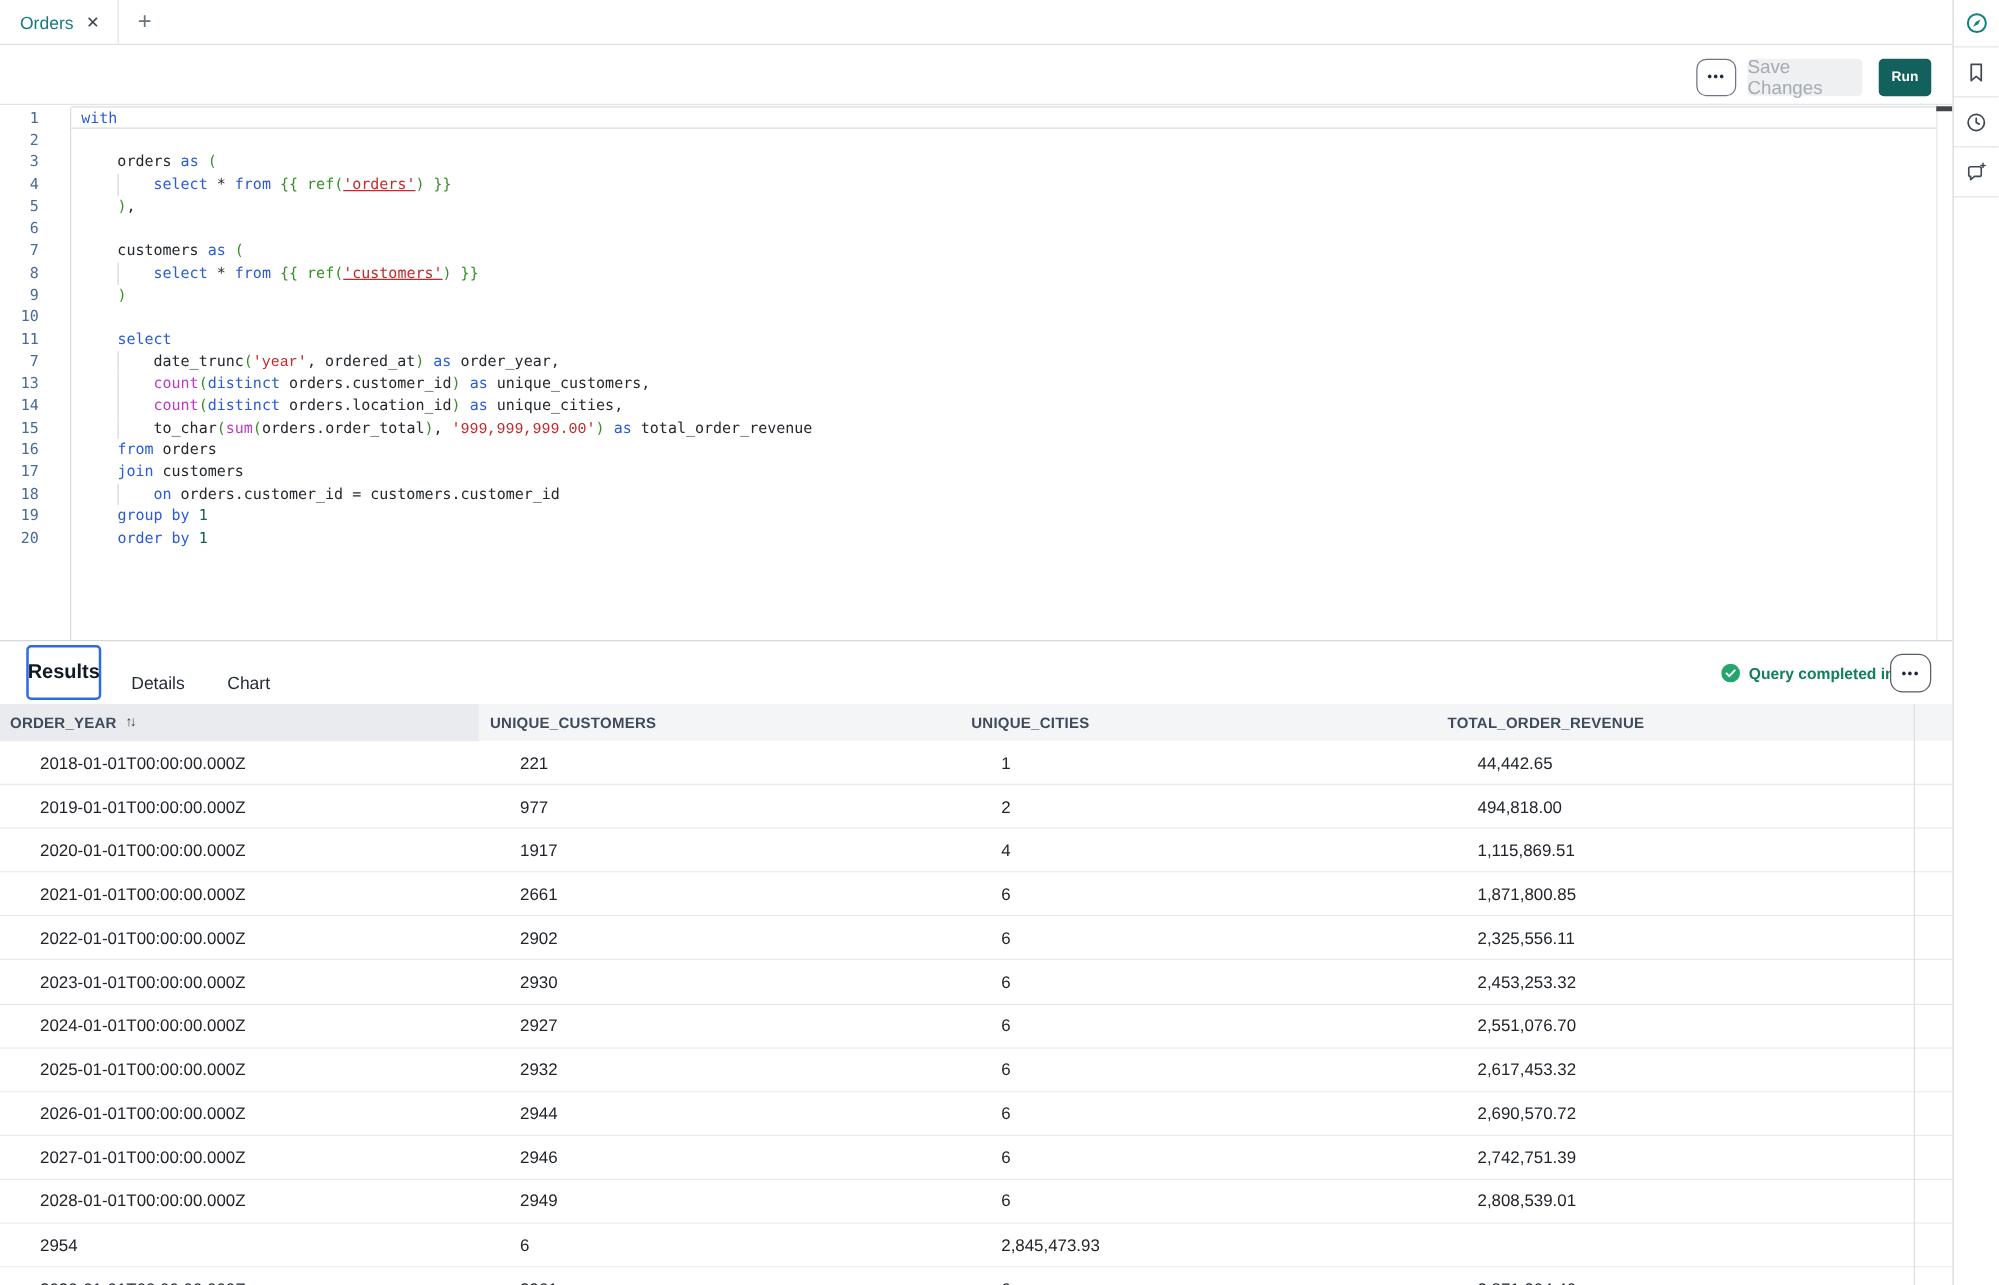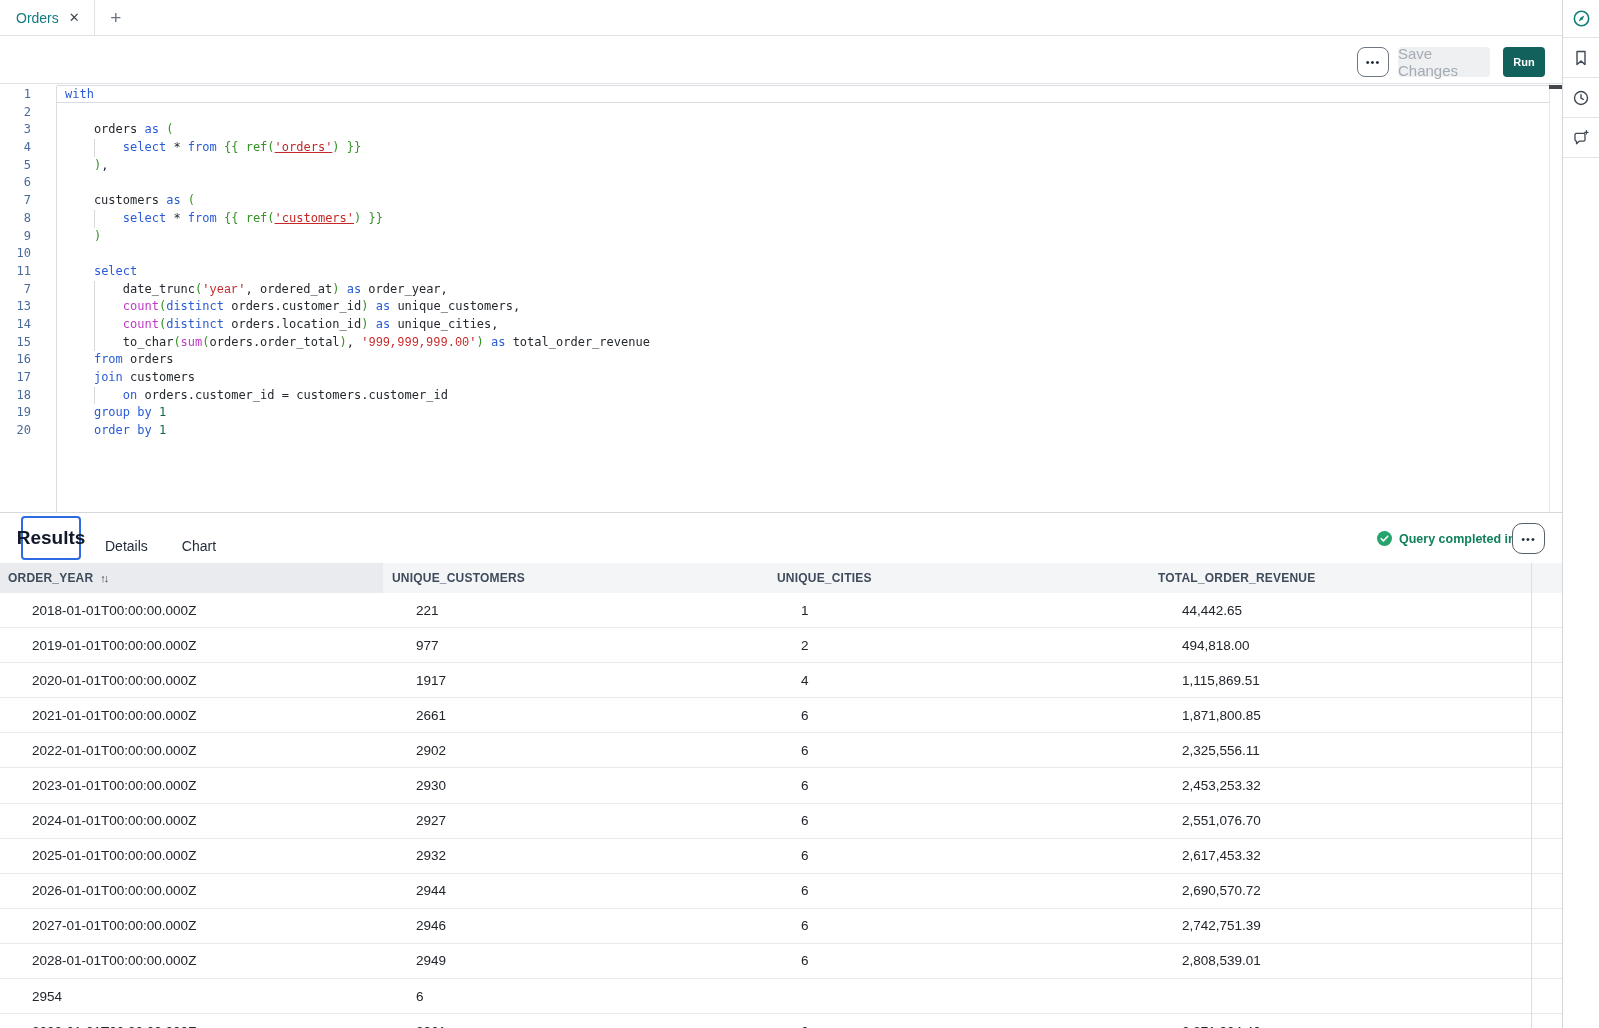--- a/index.html
+++ b/index.html
@@ -56,21 +56,21 @@
   .tok-num { color:var(--num); }
   .vscroll-track { position:absolute; right:0; top:0; width:13px; height:428px;
                    border-left:1px solid #e5e7eb; }
   .vscroll-thumb { position:absolute; right:0; top:1px; width:13px; height:4px; background:#43474d; }
 
   
   .rtabbar { position:absolute; left:0; top:512px; width:1562px; height:51px;
              border-top:1px solid #d4d7db; background:#fff; display:flex; align-items:center; }
   .rtab-active { margin-left:21px; width:60px; height:44px; border:2px solid var(--focus);
                  border-radius:4px; background:#fff; display:flex; align-items:center;
-                 justify-content:center; font-size:19px; font-weight:700; color:#111827; }
+                 justify-content:center; font-size:16px; font-weight:700; color:#111827; }
   .rtab { font-size:14px; color:#1f2937;margin-top:16px; }
   .rtab.details { margin-left:24px; }
   .rtab.chart   { margin-left:34px; }
   .status { position:absolute; left:1377px; top:0; height:51px; display:flex;
             align-items:center; gap:7px; }
   .status-text { color:var(--status-green); font-size:12.5px; font-weight:600; }
   .rbtn-more { position:absolute; left:1512px; top:10px; width:33px; height:31px;
                border:1px solid #565e68; border-radius:10px; background:#fff;
                color:#1f2937; font-size:11px; letter-spacing:1px;
                display:flex; align-items:center; justify-content:center; }
@@ -276,20 +276,21 @@
           </div>
           <div class="trow">
             <div class="tcell">2028-01-01T00:00:00.000Z</div>
             <div class="tcell">2949</div>
             <div class="tcell">6</div>
             <div class="tcell">2,808,539.01</div>
           </div>
           <div class="trow">
             <div class="tcell">2954</div>
             <div class="tcell">6</div>
+            <div class="tcell">2,845,473.93</div>
           </div>
           <div class="trow">
             <div class="tcell">2030-01-01T00:00:00.000Z</div>
             <div class="tcell">2961</div>
             <div class="tcell">6</div>
             <div class="tcell">2,871,904.40</div>
           </div>
         </div>
       <div class="table-vline"></div>
     </div>

